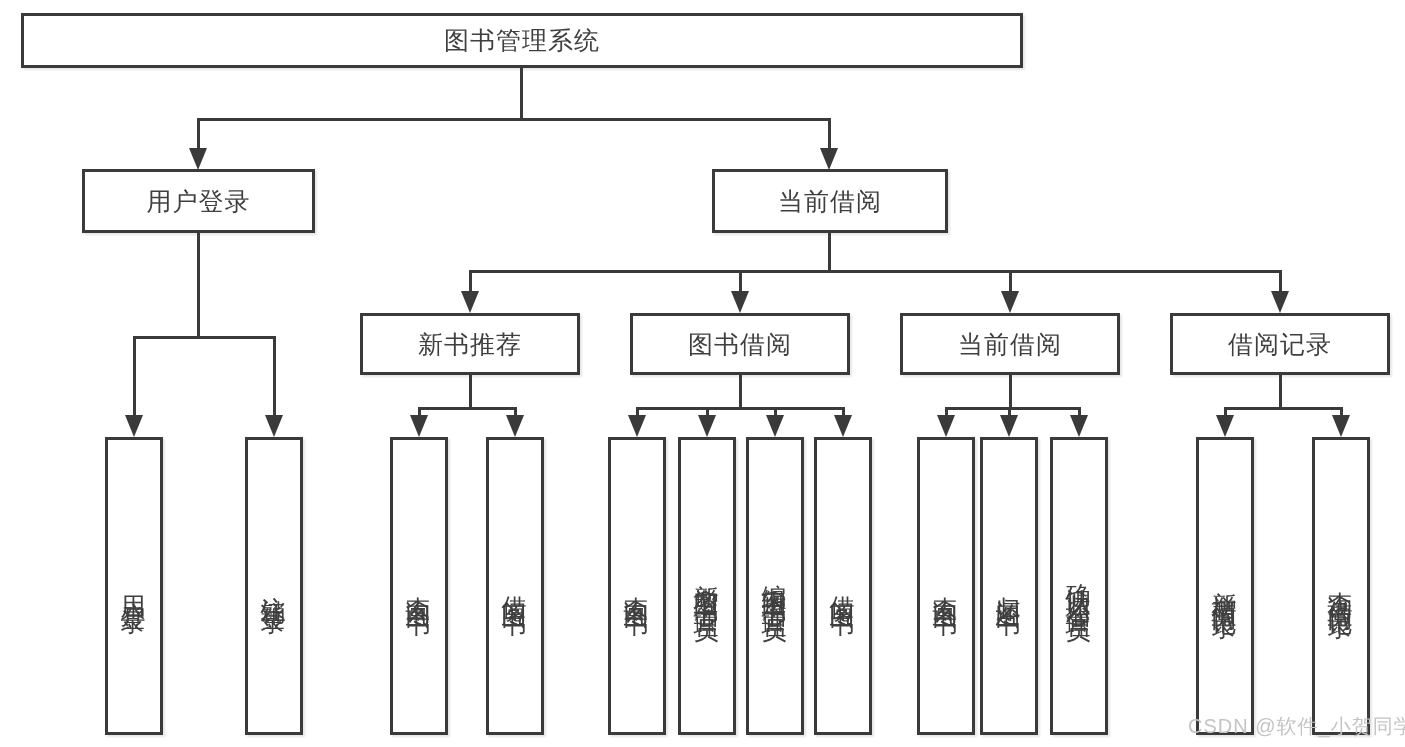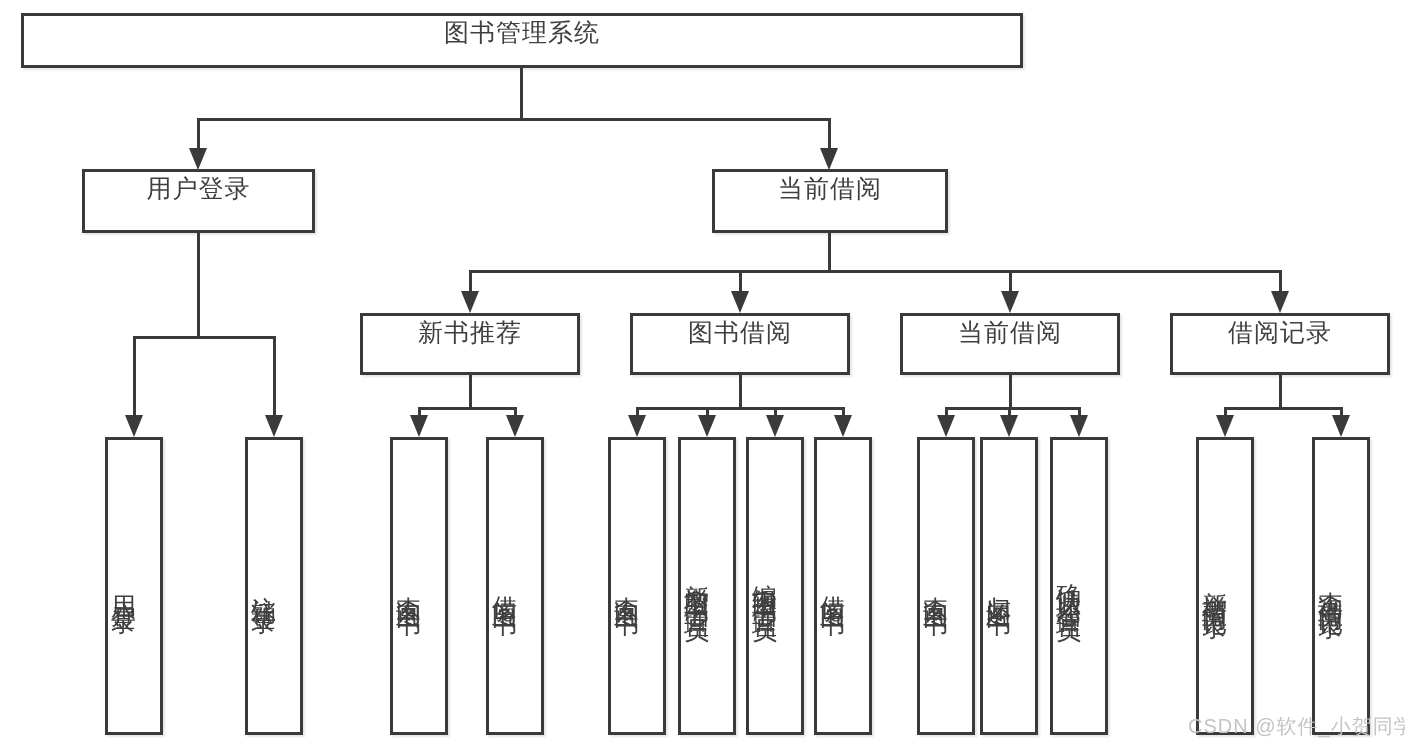--- a/index.html
+++ b/index.html
@@ -15,21 +15,21 @@
     background:#ffffff;
     font-family:"Liberation Sans","DejaVu Sans",sans-serif;
     color:var(--text);
     overflow:hidden;
   }
   .box{
     position:absolute;
     background:#ffffff;
     border:3px solid var(--line);
     box-shadow:2px 2px 2px rgba(0,0,0,0.10);
-    display:flex;align-items:flex-start;justify-content:center;
+    display:flex;align-items:center;justify-content:center;
     font-size:25px;
     color:var(--text);
   }
   .box.h span{letter-spacing:1px;white-space:nowrap;}
   .box.v{
     writing-mode:vertical-lr;
   }
   .box.v span{
     letter-spacing:5px;
     white-space:nowrap;

